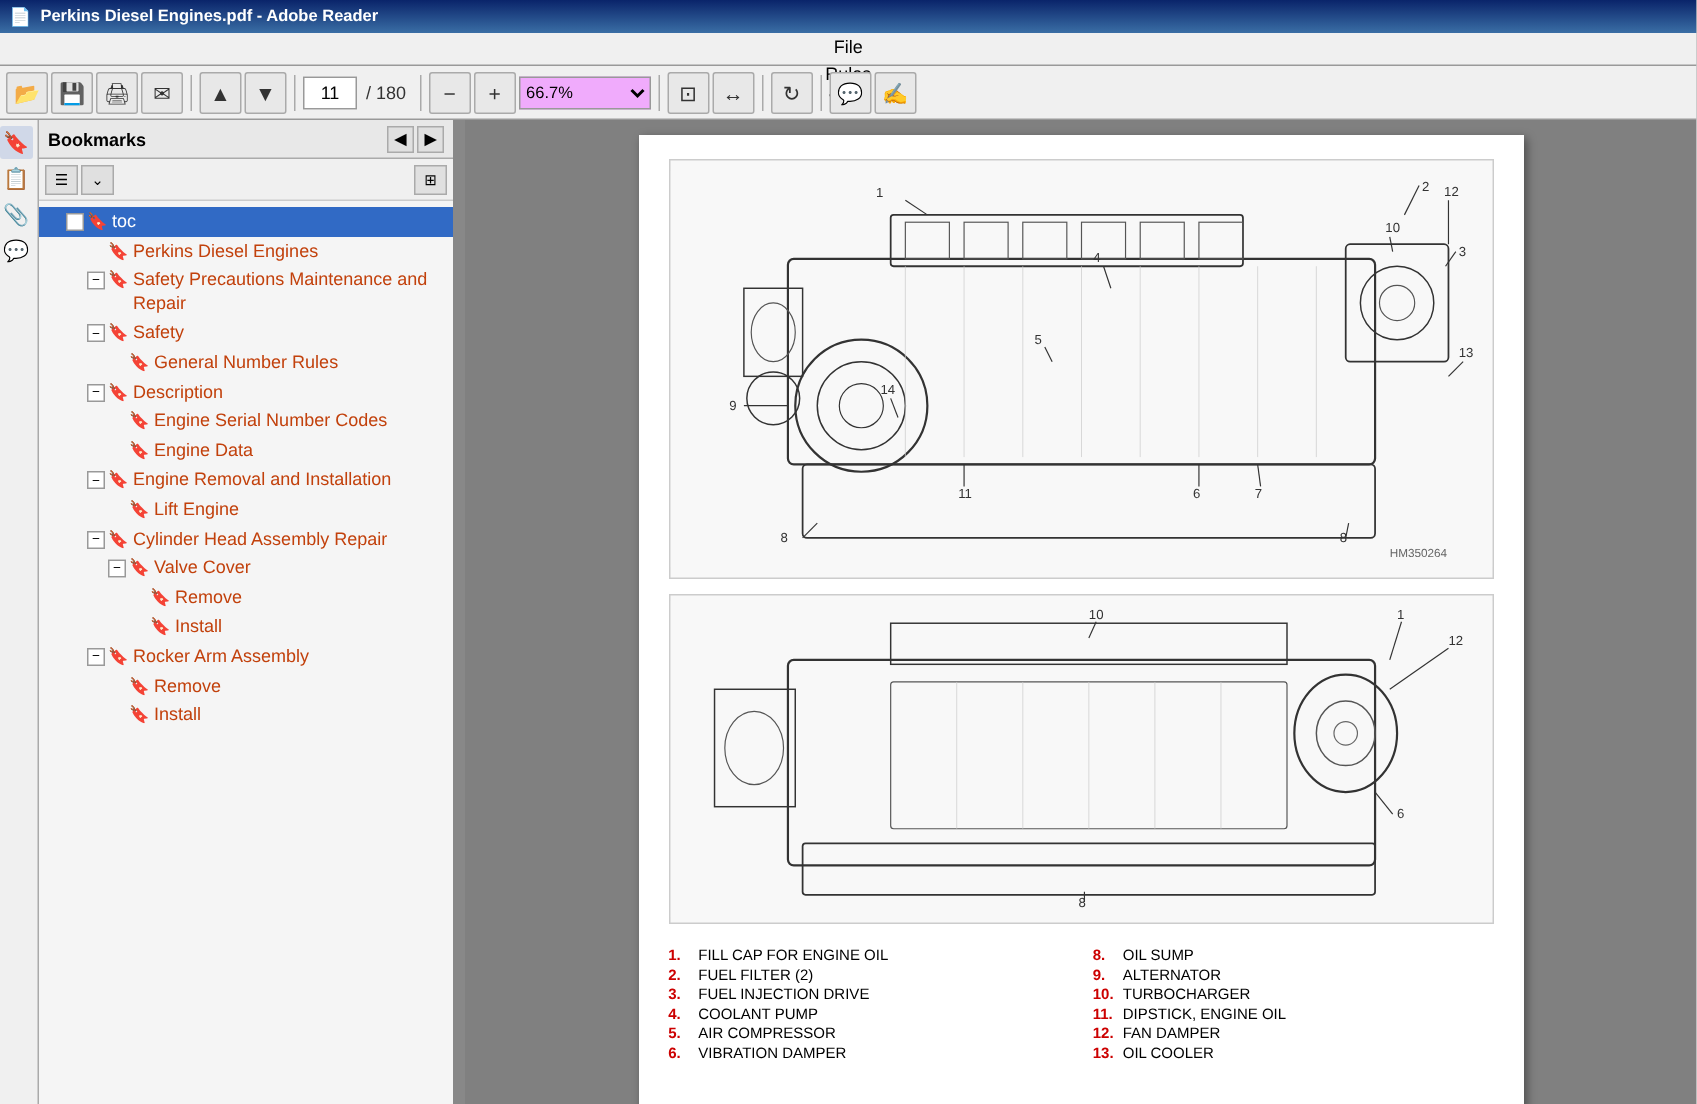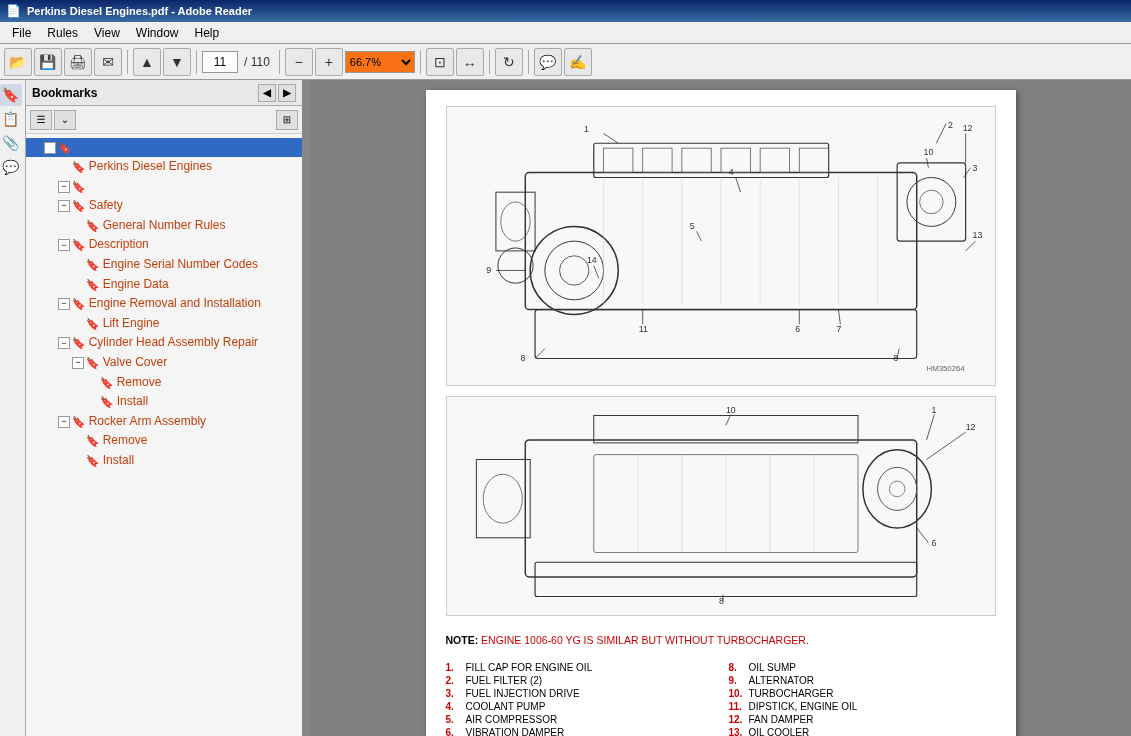--- a/index.html
+++ b/index.html
@@ -19,20 +19,21 @@
     .title-bar-icon { margin-right: 6px; font-size: 12px; }
 
     
     .menu-bar {
       background: #f0f0f0;
       height: 22px;
       display: flex;
       align-items: center;
       padding: 0 4px;
       border-bottom: 1px solid #999;
+      flex-direction: column;
     }
     .menu-item {
       padding: 2px 8px;
       font-size: 12px;
       cursor: pointer;
       color: #000;
     }
 
     
     .toolbar {
@@ -61,25 +62,25 @@
     .page-input {
       width: 36px;
       height: 22px;
       border: 1px solid #999;
       text-align: center;
       font-size: 12px;
       background: white;
     }
     .page-total { font-size: 12px; color: #333; margin: 0 4px; }
     .zoom-select {
-      width: 70px;
+      width: 88px;
       height: 22px;
       border: 1px solid #999;
       font-size: 11px;
-      background: #f97316;
+      background: #f0abfc;
     }
 
     
     .main-area {
       display: flex;
       height: calc(736px - 22px - 22px - 36px);
     }
 
     
     .left-tabs {
@@ -315,21 +316,21 @@
 <div class="toolbar">
   <button class="toolbar-btn" title="Open">📂</button>
   <button class="toolbar-btn" title="Save">💾</button>
   <button class="toolbar-btn" title="Print">🖨</button>
   <button class="toolbar-btn" title="Email">✉</button>
   <div class="toolbar-sep"></div>
   <button class="toolbar-btn" title="Previous Page">▲</button>
   <button class="toolbar-btn" title="Next Page">▼</button>
   <div class="toolbar-sep"></div>
   <input class="page-input" type="text" value="11" style="">
-  <span class="page-total">/ <span>110</span></span>
+  <span class="page-total">/ <span>180</span></span>
   <div class="toolbar-sep"></div>
   <button class="toolbar-btn" title="Zoom Out">−</button>
   <button class="toolbar-btn" title="Zoom In">+</button>
   <select class="zoom-select">
     <option>66.7%</option>
     <option>50%</option>
     <option>75%</option>
     <option>100%</option>
     <option>125%</option>
     <option>150%</option>
@@ -370,31 +371,33 @@
         <div class="bm-sub-btn">⌄</div>
       </div>
       <div class="bm-sub-btn">⊞</div>
     </div>
 
     <div class="bookmark-tree">
 
       <div class="bm-item selected indent-1">
         <div class="bm-expand-btn">−</div>
         <span class="bm-icon">🔖</span>
+        <span class="bm-label">toc</span>
       </div>
 
       <div class="bm-item indent-2">
         <div class="bm-expand-spacer"></div>
         <span class="bm-icon">🔖</span>
         <span class="bm-label">Perkins Diesel Engines</span>
       </div>
 
       <div class="bm-item indent-2">
         <div class="bm-expand-btn">−</div>
         <span class="bm-icon">🔖</span>
+        <span class="bm-label">Safety Precautions Maintenance and Repair</span>
       </div>
 
       <div class="bm-item indent-2">
         <div class="bm-expand-btn">−</div>
         <span class="bm-icon">🔖</span>
         <span class="bm-label">Safety</span>
       </div>
 
       <div class="bm-item indent-3">
         <div class="bm-expand-spacer"></div>
@@ -606,26 +609,20 @@
             <line x1="492" y1="145" x2="480" y2="130" stroke="#333" stroke-width="0.8"></line>
 
             <text x="278" y="208" font-size="9" fill="#333">8</text>
             <line x1="282" y1="205" x2="282" y2="198" stroke="#333" stroke-width="0.8"></line>
 
             <rect x="30" y="60" width="55" height="80" fill="none" stroke="#333" stroke-width="1"></rect>
             <ellipse cx="57" cy="100" rx="20" ry="25" fill="none" stroke="#555" stroke-width="0.8"></ellipse>
           </svg>
         </div>
 
-        <div class="note-section">
-          <p>
-            <span class="note-title">NOTE:</span>
-            <span class="note-body">ENGINE 1006-60 YG IS SIMILAR BUT WITHOUT TURBOCHARGER.</span>
-          </p>
-        </div>
 
         <div class="parts-list">
           <div class="parts-list-item">
             <span class="parts-num">1.</span>
             <span class="parts-name">FILL CAP FOR ENGINE OIL</span>
           </div>
           <div class="parts-list-item">
             <span class="parts-num">8.</span>
             <span class="parts-name">OIL SUMP</span>
           </div>

